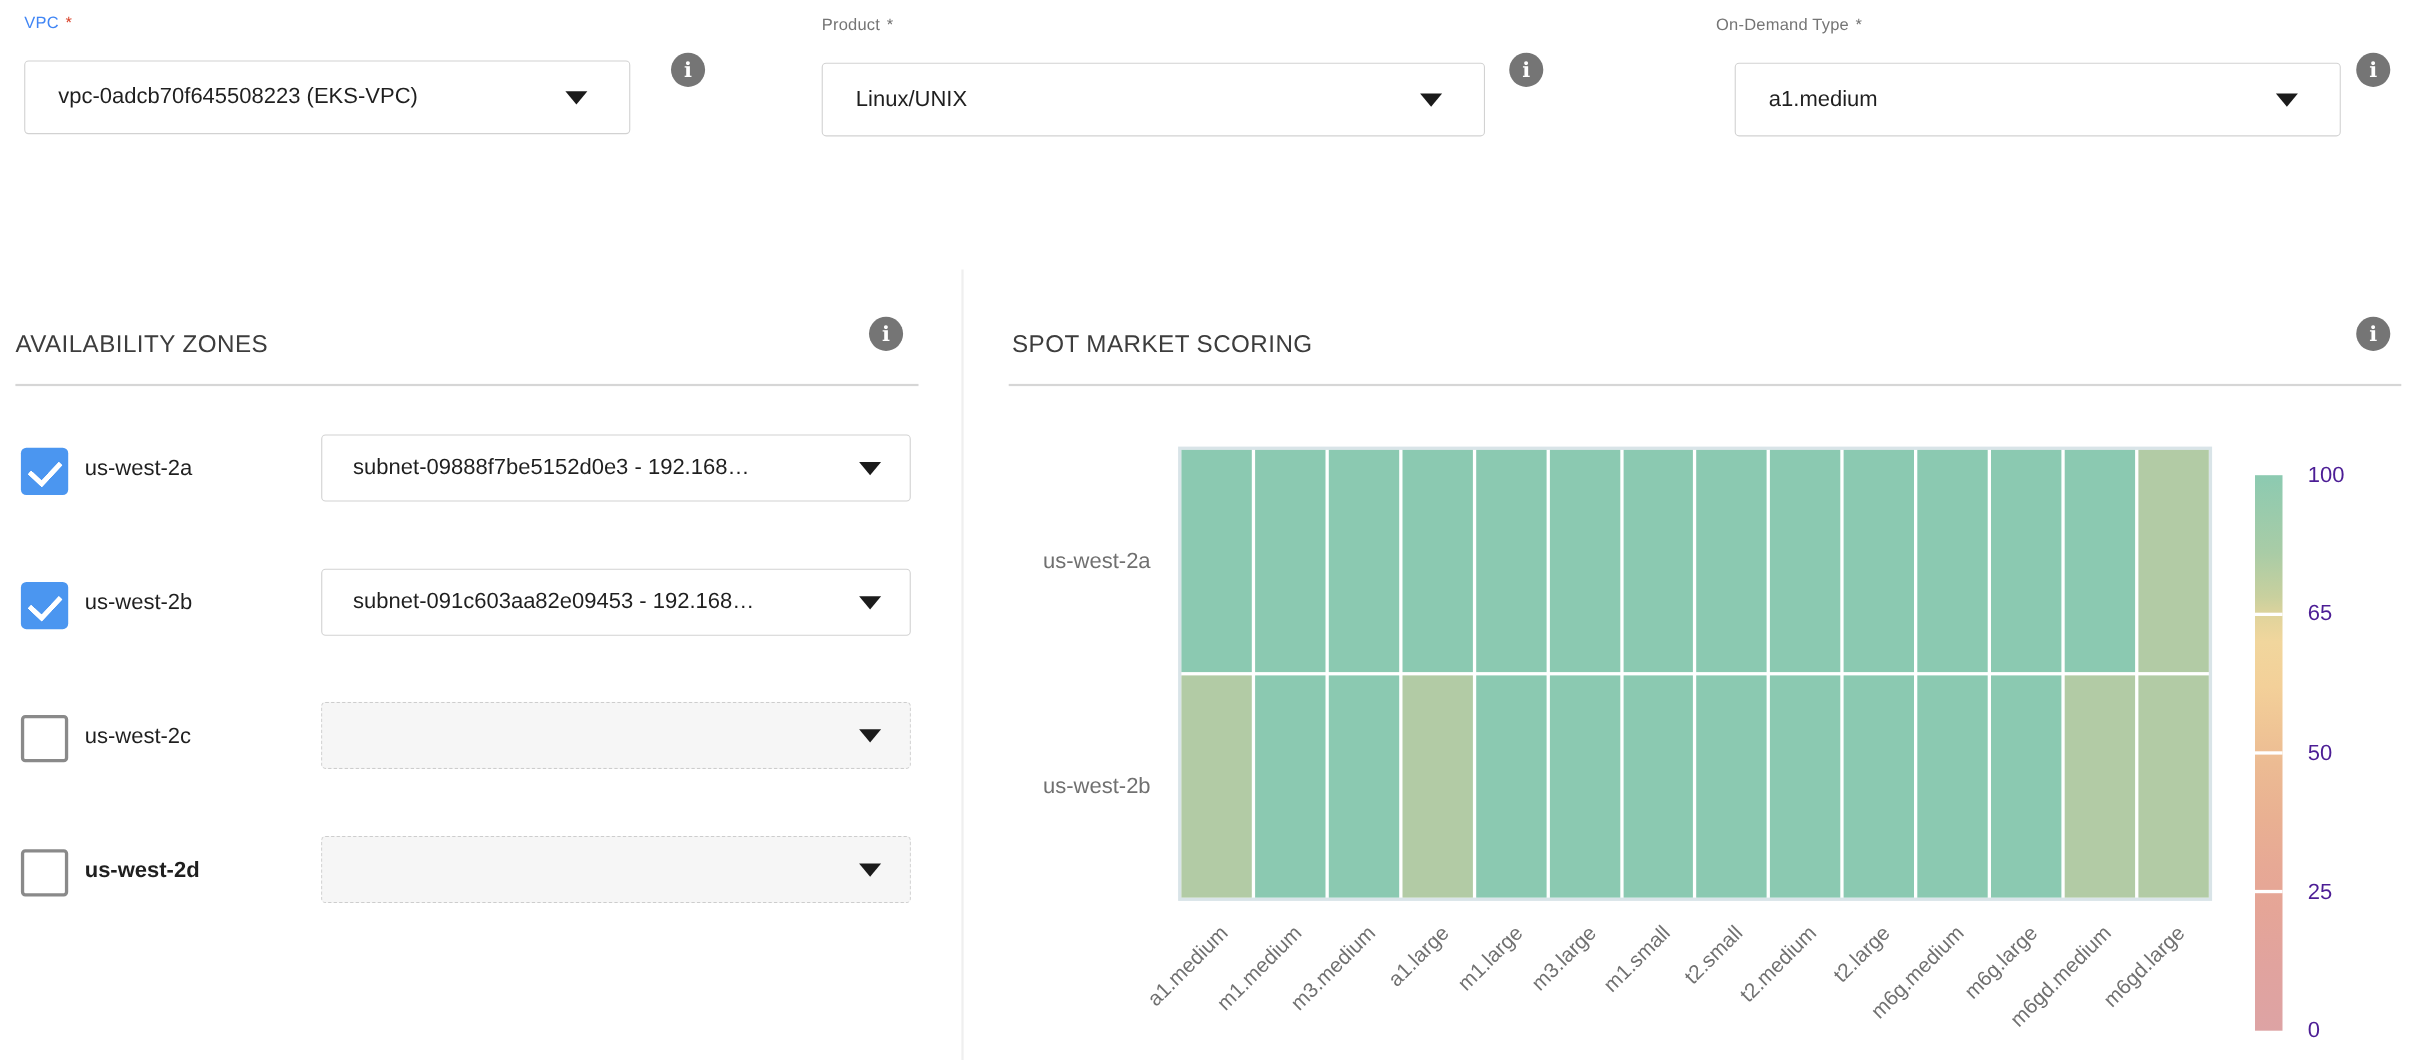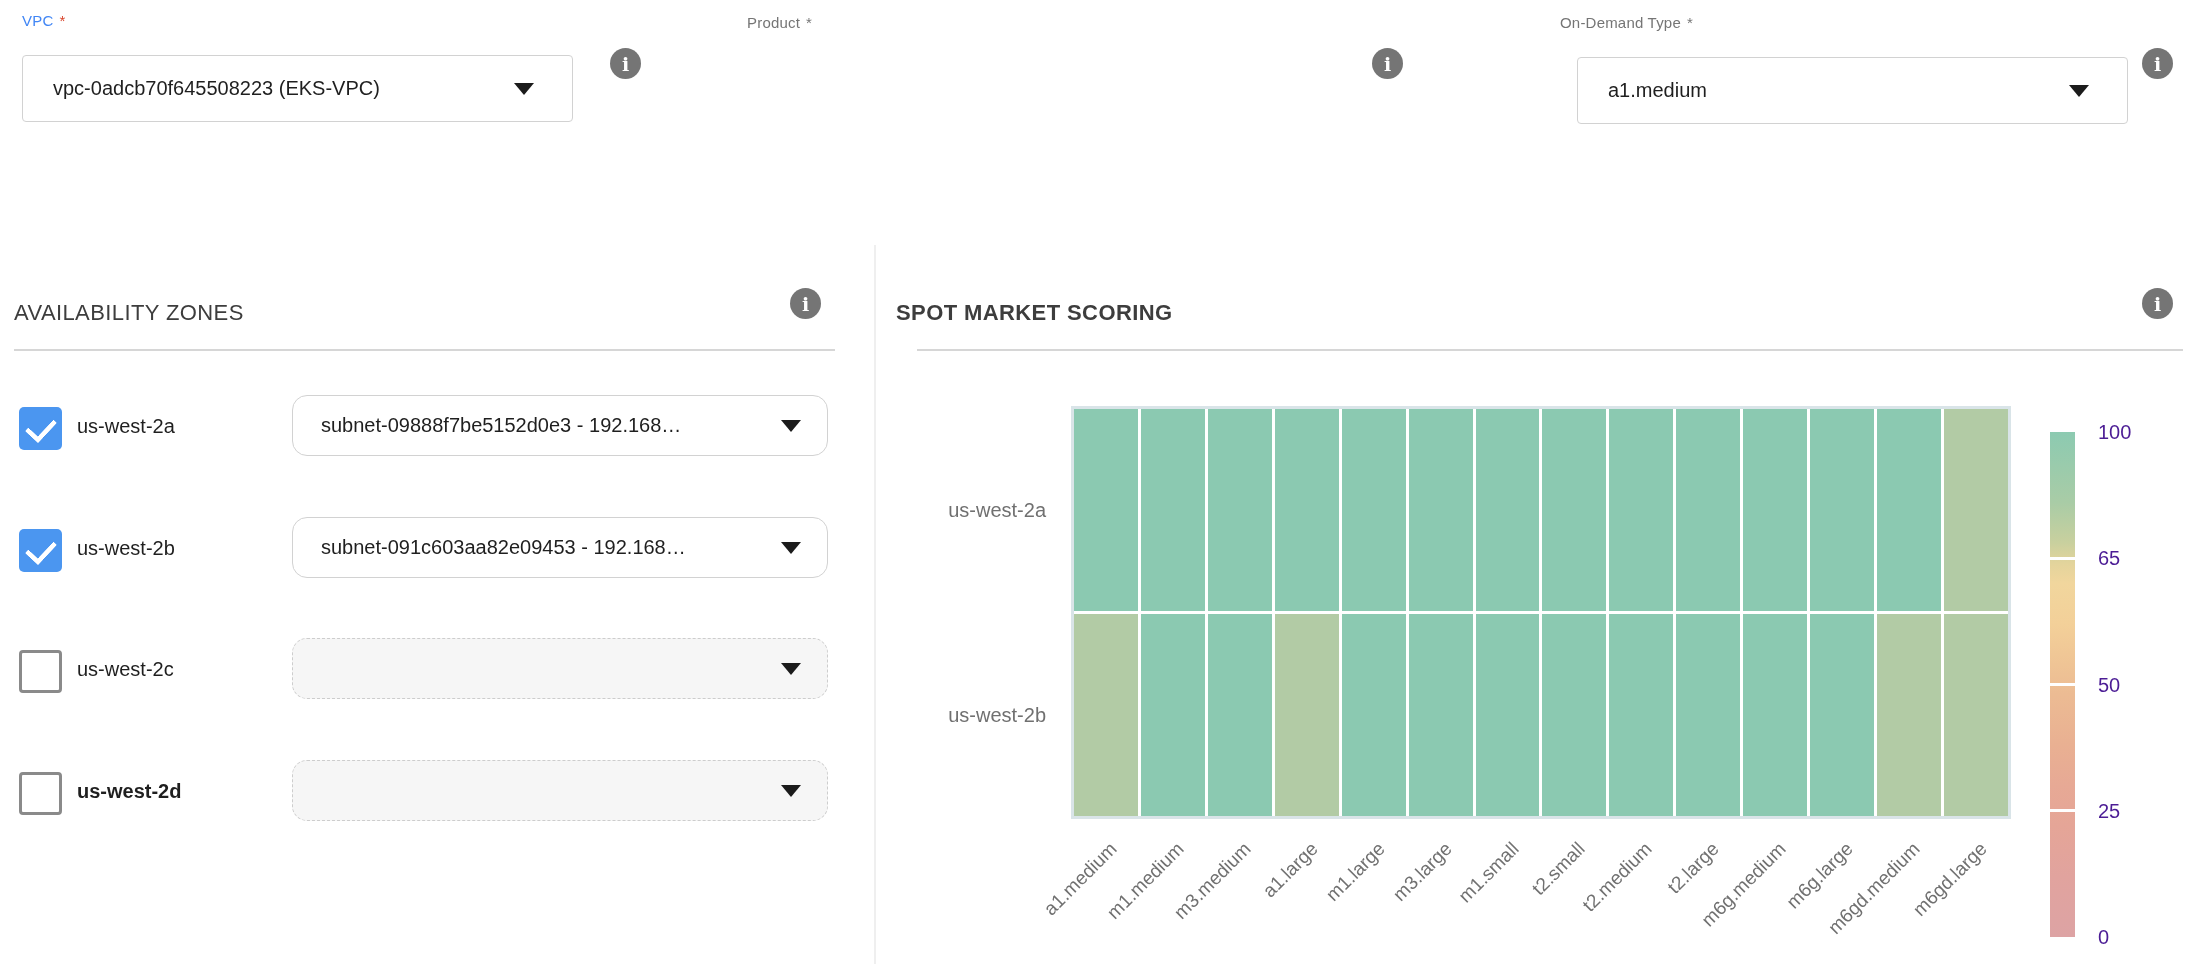--- a/index.html
+++ b/index.html
@@ -31,21 +31,21 @@
 
   
   .az-row { position:absolute; left:0; height:62px; }
   .az-checkbox { position:absolute; left:19px; width:43px; height:43px; border-radius:5px; }
   .az-checkbox.checked { background:#4b96f0; }
   .az-checkbox.checked::after { content:""; position:absolute; left:13px; top:6px;
     width:13px; height:23px; border-right:5px solid #fff; border-bottom:5px solid #fff;
     transform:rotate(43deg); border-radius:1px; }
   .az-checkbox.unchecked { background:#fff; border:3px solid #8a8a8a; border-radius:4px; }
   .az-zone { position:absolute; left:77px; top:8px; font-size:20px; color:#1f1f1f; }
-  .az-select { position:absolute; left:292px; width:536px; height:61px; border-radius:15px;
+  .az-select { position:absolute; left:292px; width:536px; height:61px; border-radius:4px;
     display:flex; align-items:center; }
   .az-select.enabled { background:#fff; border:1px solid #d2d2d2; }
   .az-select.disabled { background:#f6f6f6; border:1px dashed #cdcdcd; }
   .az-select .sel-text { font-size:20px; color:#1f1f1f; padding-left:28px;
     white-space:nowrap; overflow:hidden; flex:1; }
   .az-select .caret { margin-right:26px; }
 
   
   .heatmap-frame { position:absolute; left:1071px; top:406px; width:940px; height:413px;
     background:#d9e4e8; padding:3px; }
@@ -76,20 +76,24 @@
   </div>
   <div class="select-box" style="left:22px; top:55px; width:551px; height:67px;">
     <span class="sel-text">vpc-0adcb70f645508223 (EKS-VPC)</span>
     <span class="caret"></span>
   </div>
   <div class="info-icon" style="left:610px; top:48px;">i</div>
 
   <div class="field-label" style="left:747px; top:14px;">
     <span class="lbl-text">Product</span><span class="req">*</span>
   </div>
+  <div class="select-box" style="left:747px; top:57px; width:603px; height:67px;">
+    <span class="sel-text">Linux/UNIX</span>
+    <span class="caret"></span>
+  </div>
   <div class="info-icon" style="left:1372px; top:48px;">i</div>
 
   <div class="field-label" style="left:1560px; top:14px;">
     <span class="lbl-text">On-Demand Type</span><span class="req">*</span>
   </div>
   <div class="select-box" style="left:1577px; top:57px; width:551px; height:67px;">
     <span class="sel-text">a1.medium</span>
     <span class="caret"></span>
   </div>
   <div class="info-icon" style="left:2142px; top:48px;">i</div>
@@ -127,21 +131,21 @@
       <div class="az-row" style="top: 760px; width: 835px; font-weight: bold;">
         <span class="az-checkbox unchecked" style="top: 12px;"></span>
         <span class="az-zone" style="top: 20px;">us-west-2d</span>
         <div class="az-select disabled">
           <span class="sel-text"></span>
           <span class="caret"></span>
         </div>
       </div>
     </div>
 
-  <div class="section-title" style="left:896px; top:300px;font-weight:bold;">SPOT MARKET SCORING</div>
+  <div class="section-title" style="left:920px; top:300px;">SPOT MARKET SCORING</div>
   <div class="info-icon" style="left:2142px; top:288px;">i</div>
   <div class="section-divider" style="left:917px; top:349px; width:1266px;"></div>
 
   <div class="heatmap-frame">
     <div class="heatmap-grid" id="heatmap-grid">
         <div class="hm-cell" style="background: rgb(139, 201, 177);"></div>
         <div class="hm-cell" style="background: rgb(139, 201, 177);"></div>
         <div class="hm-cell" style="background: rgb(139, 201, 177);"></div>
         <div class="hm-cell" style="background: rgb(139, 201, 177);"></div>
         <div class="hm-cell" style="background: rgb(139, 201, 177);"></div>

